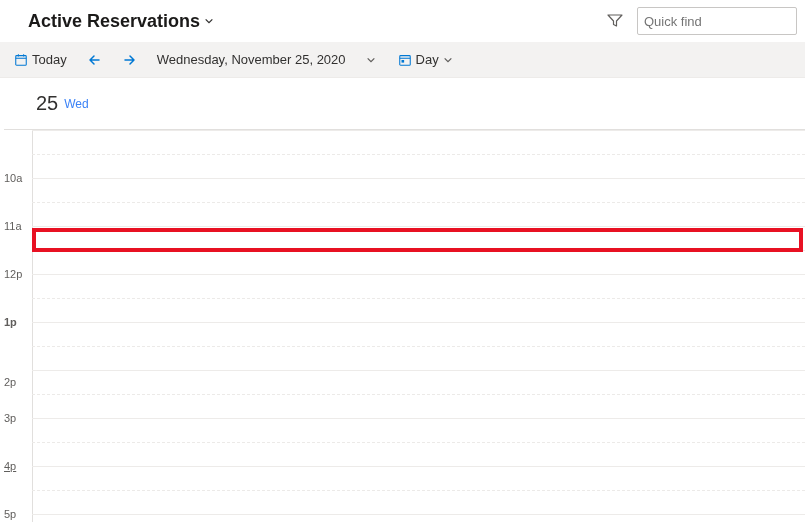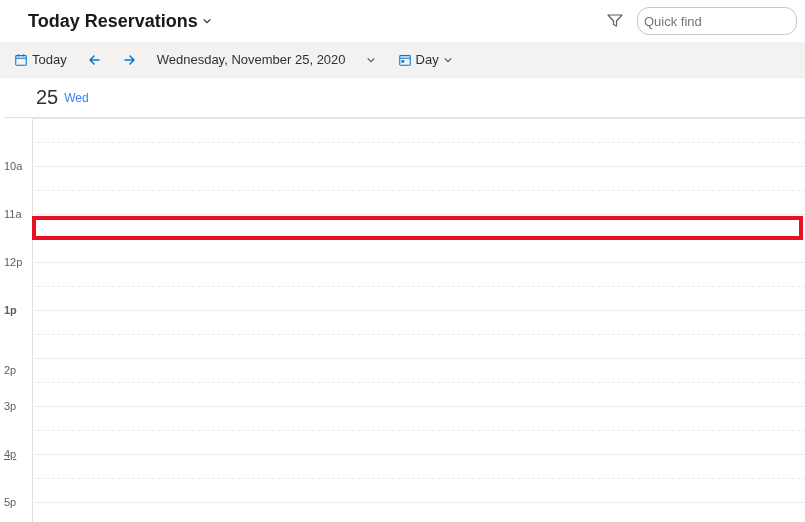--- a/index.html
+++ b/index.html
@@ -13,21 +13,21 @@
       padding: 0 8px 0 28px;
       background: #fff;
     }
     .title { font-size: 18px; font-weight: 600; color: #1b1a19; display: flex; align-items: center; gap: 4px; cursor: pointer; }
     .spacer { flex: 1; }
     .filter-btn { width: 28px; height: 28px; display: flex; align-items: center; justify-content: center; cursor: pointer; color: #605e5c; }
     .search-box {
       margin-left: 8px;
       width: 160px; height: 28px;
       border: 1px solid #c8c6c4;
-      border-radius: 12px;
+      border-radius: 2px;
       display: flex; align-items: center;
       padding: 0 6px;
       color: #605e5c;
       background: #fff;
     }
     .search-box input { flex:1; border:none; outline:none; font-size:13px; background:transparent; }
 
     
     .toolbar {
       display: flex; align-items: center;
@@ -39,21 +39,21 @@
     }
     .tb-btn { display:flex; align-items:center; gap:4px; height:28px; padding:0 6px; cursor:pointer; color:#323130; font-size:13px; }
     .tb-btn.arrow { color:#0078d4; padding:0 4px; }
     .tb-btn .icon { display:flex; align-items:center; }
     .date-btn { gap:20px; }
     .chev svg { width:10px; height:10px; }
     
     
     .calwrap { position: relative; padding-left: 4px; }
     .dayhdr {
-      height: 40px;
+      height: 52px;
       border-bottom: 1px solid #e1dfdd;
       padding-left: 32px;
       display:flex; align-items:center; gap:6px;
     }
     .dayhdr .num { font-size: 20px; font-weight:400; color:#323130; }
     .dayhdr .dow { font-size:12px; color:#3b82f6; }
 
     .grid { position:relative; height: 444px; overflow:hidden; }
     .hourrow { position:absolute; left:28px; right:0; border-top:1px solid #edebe9; }
     .halfrow { position:absolute; left:28px; right:0; border-top:1px dashed #eceae8; }
@@ -66,21 +66,21 @@
       height: 24px;
     }
 
     svg { display:block; }
   </style>
 </head>
 <body>
 
 <div class="header">
   <div class="title">
-    <span>Today Reservations</span>
+    <span>Active Reservations</span>
     <span class="chev">
       <svg viewBox="0 0 12 12" width="12" height="12">
           <path d="M2 4l4 4 4-4" fill="none" stroke="#323130" stroke-width="1.5"></path>
         </svg>
     </span>
   </div>
   <div class="spacer"></div>
   <div class="filter-btn">
     <span>
       <svg viewBox="0 0 16 16" width="16" height="16">

